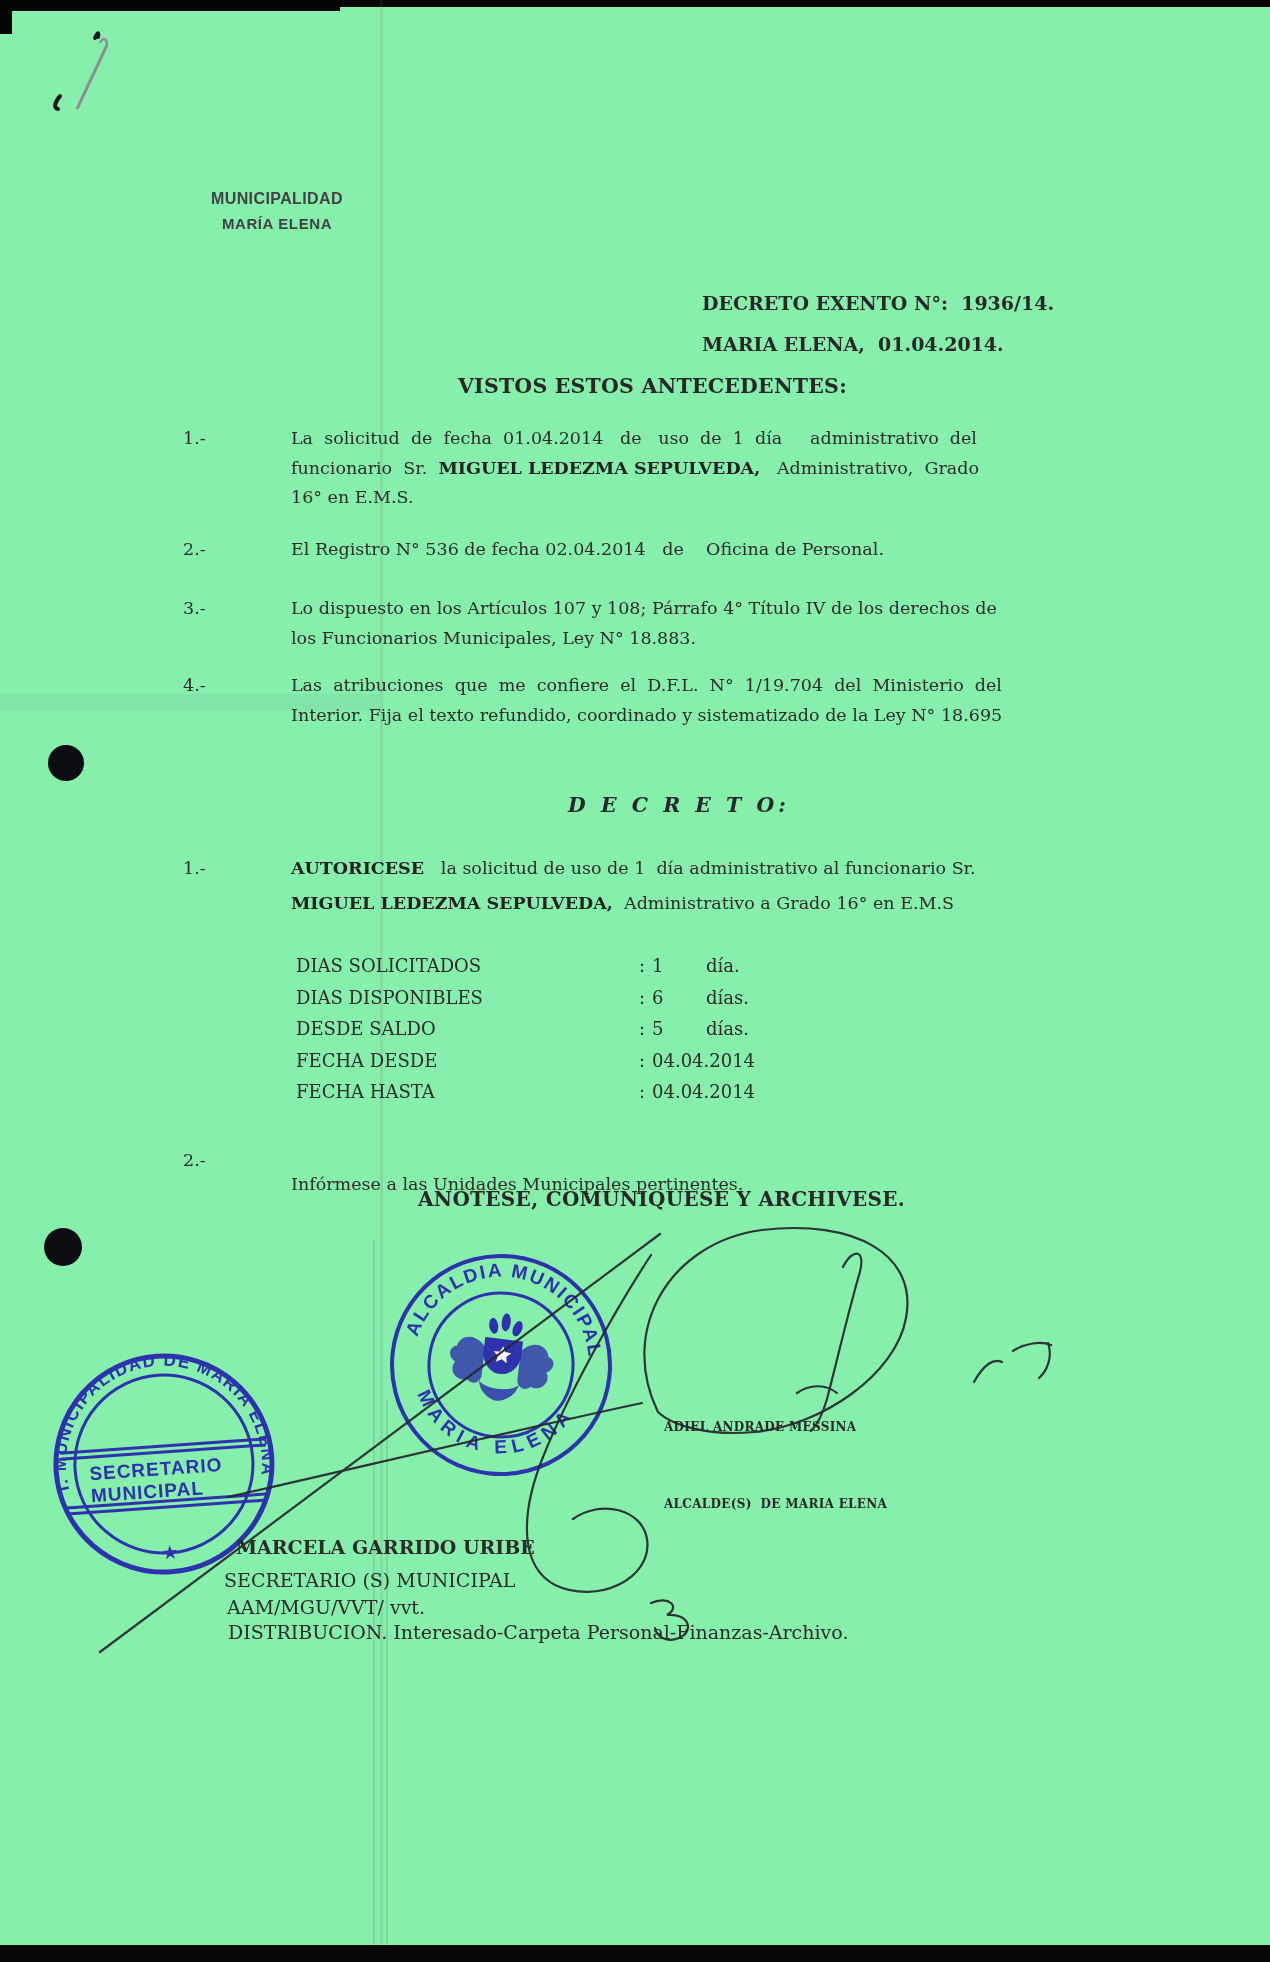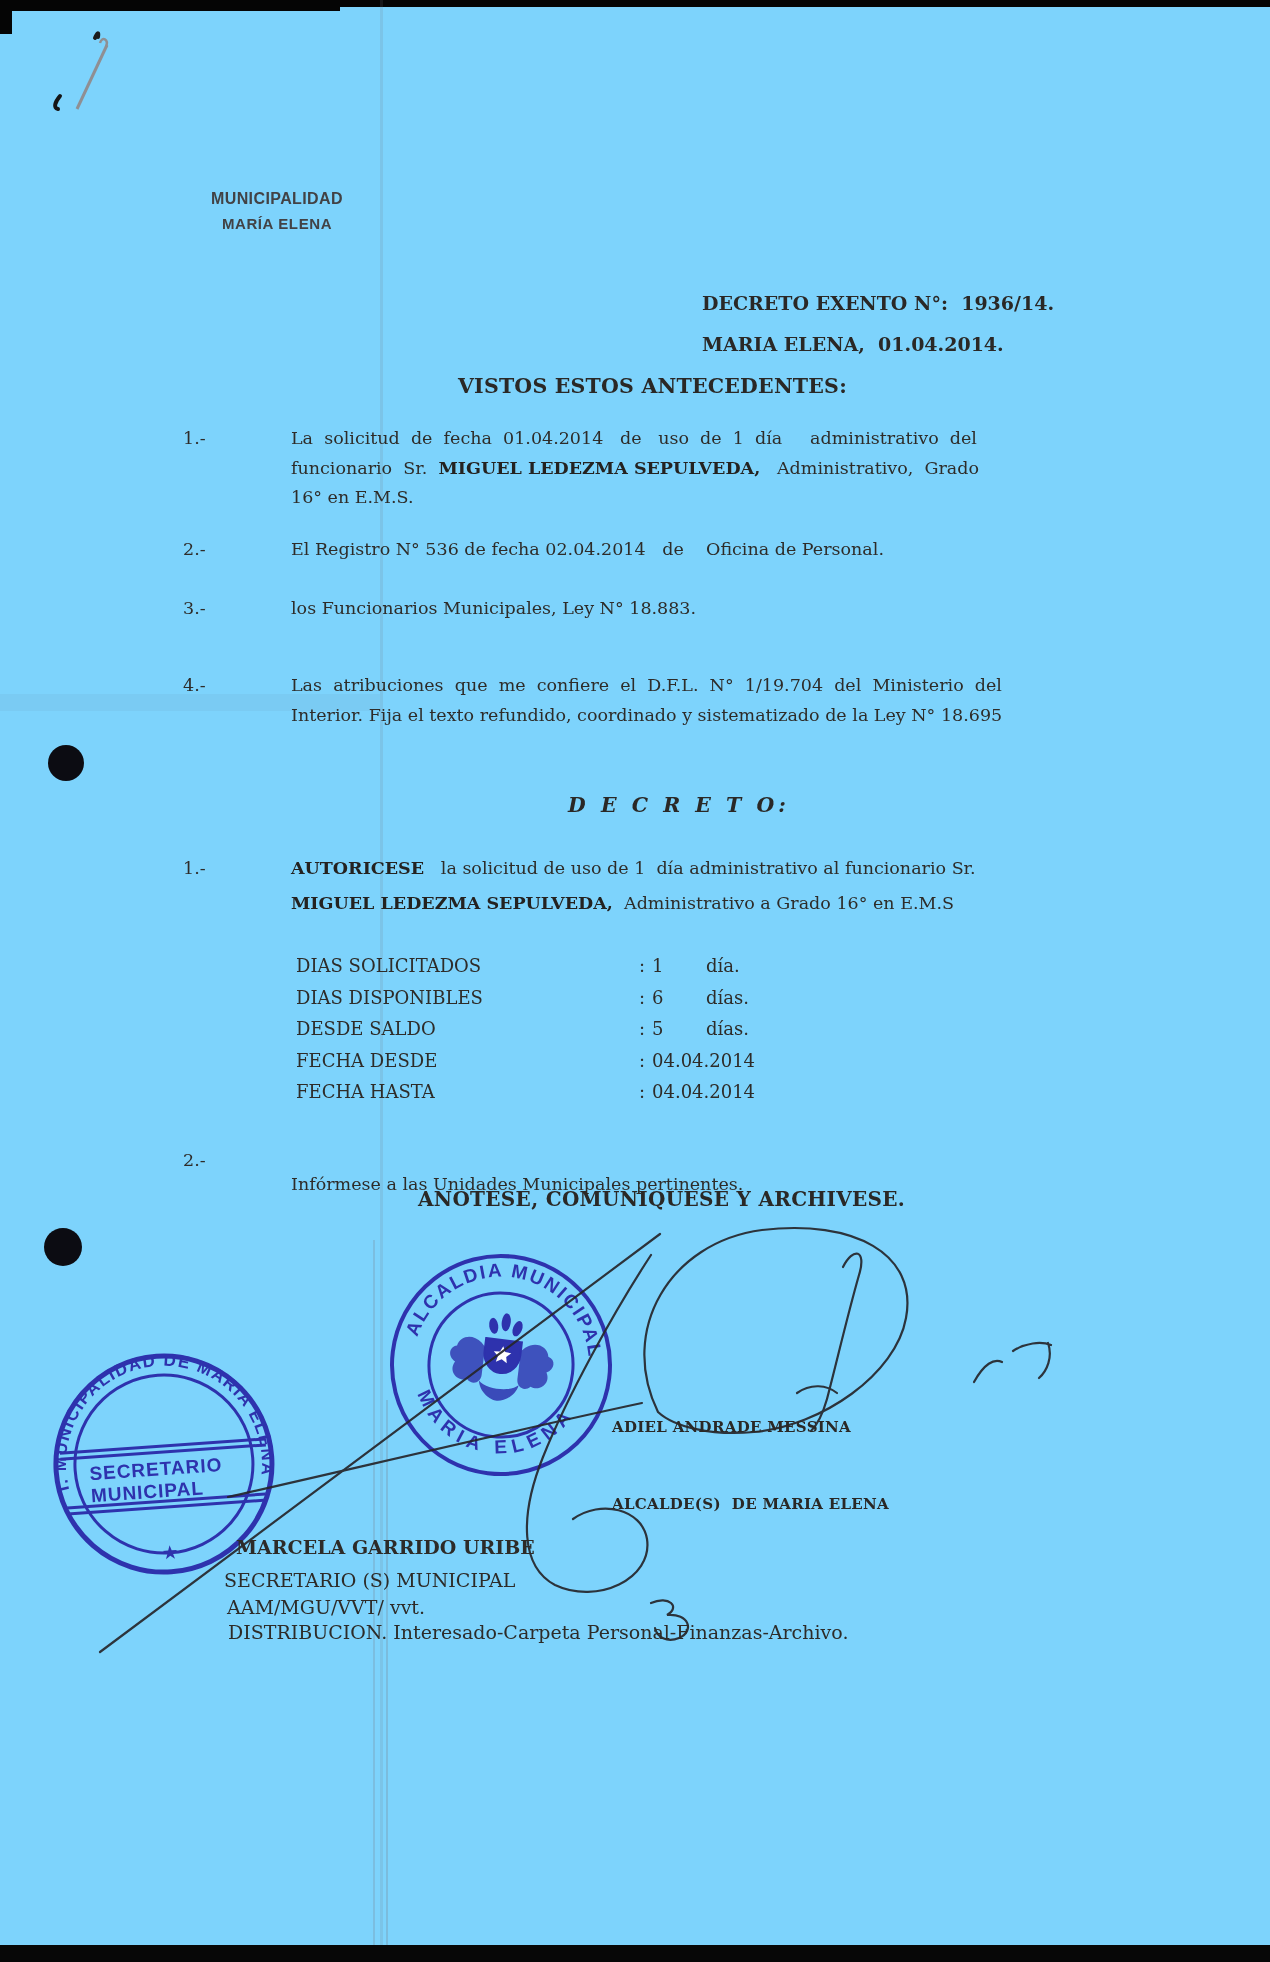--- a/index.html
+++ b/index.html
@@ -1,16 +1,16 @@
 <!DOCTYPE html>
 <html><head>
 <meta charset="utf-8">
 <style>
   html,body{margin:0;padding:0;background:#e9e9e9;}
-  .page{position:relative;width:1270px;height:1962px;background:#7dd3fc;overflow:hidden;
+  .page{position:relative;width:1270px;height:1962px;background:#86efac;overflow:hidden;
         font-family:"DejaVu Serif", serif;color:#2e2c29;}
   .abs{position:absolute;}
   .line{white-space:pre;}
   .b{font-weight:700;color:#242220;}
 
   
   .topbar{left:0;top:0;width:1270px;height:7px;background:#050505;}
   .topbar2{left:0;top:0;width:340px;height:11px;background:#050505;}
   .leftedge{left:0;top:0;width:12px;height:34px;background:#050505;}
   .bottombar{left:0;top:1945px;width:1270px;height:17px;background:#070707;}
@@ -45,21 +45,21 @@
 
   
   .days{left:296px;top:950px;font-size:18px;}
   .drow{display:flex;line-height:31.5px;white-space:pre;}
   .dlabel{width:343px;}
   .dsep{width:13px;}
   .dval{min-width:34px;}
   .dunit{margin-left:20px;}
 
   
-  .alcaldeblock{left:612px;top:1364px;font-size:15px;font-weight:600;line-height:25.5px;letter-spacing:0.3px;color:#2a2826;white-space:pre;}
+  .alcaldeblock{left:664px;top:1364px;font-size:12px;font-weight:600;line-height:25.5px;letter-spacing:0.3px;color:#2a2826;white-space:pre;}
   .secname{left:236px;top:1536px;}
   .sectitle{left:224px;top:1569px;}
   .secinitials{left:227px;top:1596px;}
   .secdist{left:228px;top:1621px;}
   .secline{font-size:19px;font-weight:500;color:#2d2b28;white-space:pre;}
   .secname{font-weight:600;}
 
   .stampsvg{overflow:visible;}
 </style>
 </head>
@@ -109,20 +109,21 @@
   <div class="abs item" style="top:535px">
     <span class="num">2.-</span>
     <div class="itext">
       <div class="line">El Registro N° 536 de fecha 02.04.2014   de    Oficina de Personal.</div>
     </div>
   </div>
 
   <div class="abs item" style="top:594px">
     <span class="num">3.-</span>
     <div class="itext">
+      <div class="line">Lo dispuesto en los Artículos 107 y 108; Párrafo 4° Título IV de los derechos de</div>
       <div class="line">los Funcionarios Municipales, Ley N° 18.883.</div>
     </div>
   </div>
 
   <div class="abs item" style="top:671px">
     <span class="num">4.-</span>
     <div class="itext">
       <div class="line">Las  atribuciones  que  me  confiere  el  D.F.L.  N°  1/19.704  del  Ministerio  del</div>
       <div class="line">Interior. Fija el texto refundido, coordinado y sistematizado de la Ley N° 18.695</div>
     </div>

